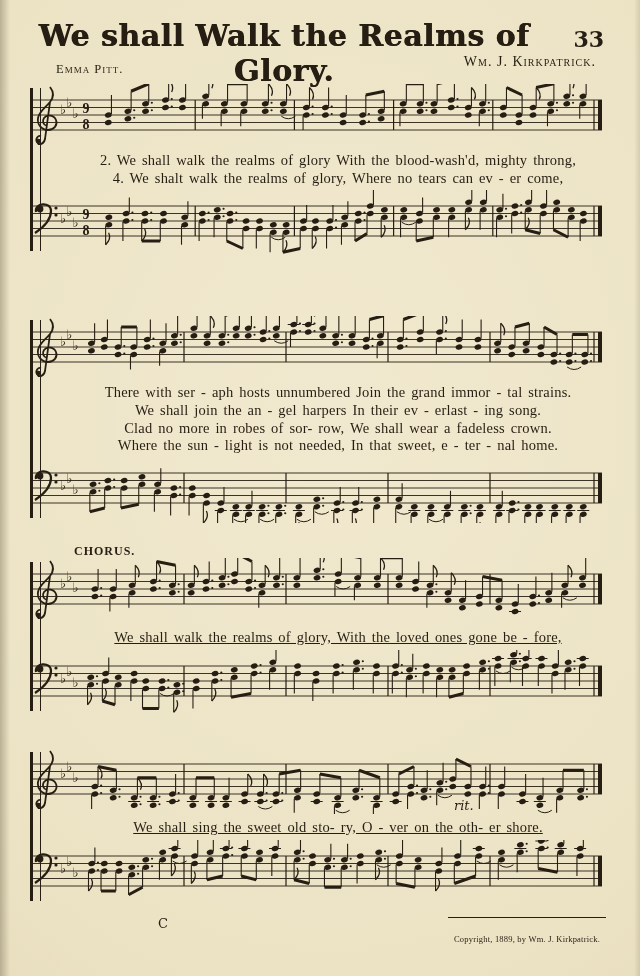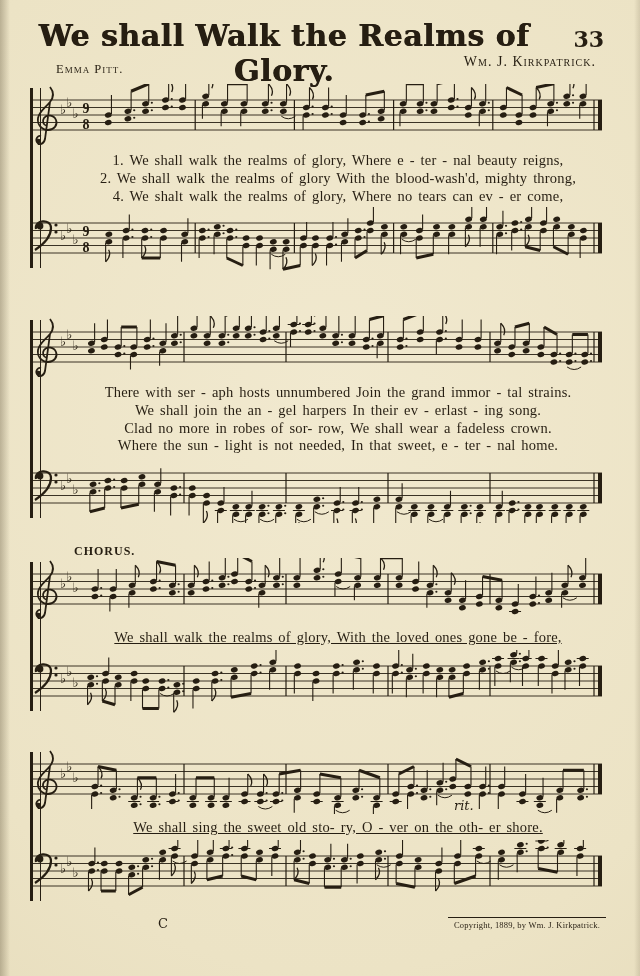--- a/index.html
+++ b/index.html
@@ -28,21 +28,21 @@
   .verses{padding:2px 10px 2px 52px;text-align:center;font-size:14.5px;line-height:17.8px;
         word-spacing:2px;letter-spacing:.2px;}
   .oneline{padding:2px 10px 2px 52px;height:22px;line-height:22px;text-align:center;
         font-size:14.5px;word-spacing:2px;letter-spacing:.2px;text-decoration:underline;}
 
   .chorus-label{position:absolute;top:-14px;left:44px;font-weight:bold;font-size:12px;letter-spacing:1px;}
   .rit{position:absolute;top:50px;left:424px;font-style:italic;font-size:13px;font-family:"DejaVu Serif",serif;}
 
   .catchword{position:absolute;top:916px;left:158px;font-size:13px;font-family:"DejaVu Serif",serif;}
   .copyright{position:absolute;top:917px;right:34px;font-size:8.5px;letter-spacing:.2px;
-        border-top:1.2px solid var(--ink);padding:2px 6px 0 6px;}
+        border-top:1.2px solid var(--ink);padding:16px 6px 0 6px;}
 </style>
 </head>
 <body>
 
 <div class="page">
 
   <div class="title-row">
     <span class="hymn-title">We shall Walk the Realms of Glory.</span>
   </div>
   <span class="page-num">33</span>
@@ -195,21 +195,20 @@
         <circle cx="543.0456987258978" cy="11.25" r="1.1" fill="#261e12"></circle>
         <circle cx="543.0456987258978" cy="18.75" r="1.1" fill="#261e12"></circle>
         <line x1="539.9456987258978" y1="11.25" x2="539.9456987258978" y2="-7.75" stroke="#261e12" stroke-width="1.1"></line>
         <path d="M539.9456987258978,-7.75 C543.9456987258978,-3.75 544.9456987258978,0.25 542.9456987258978,4.25" fill="none" stroke="#261e12" stroke-width="1.3"></path>
         <ellipse cx="552.9294357948005" cy="12.25" rx="3.5" ry="2.6" fill="#261e12" transform="rotate(-18 552.9294357948005 12.25)"></ellipse>
         <ellipse cx="552.9294357948005" cy="19.75" rx="3.5" ry="2.6" fill="#261e12" transform="rotate(-18 552.9294357948005 19.75)"></ellipse>
         <line x1="556.1294357948005" y1="11.25" x2="556.1294357948005" y2="-7.75" stroke="#261e12" stroke-width="1.1"></line>
         <line x1="549.7294357948005" y1="20.75" x2="549.7294357948005" y2="34.75" stroke="#261e12" stroke-width="1.1"></line>
       </svg>
     <div class="verses">
-      <div>1. We shall walk the realms of glory, Where e - ter - nal beauty reigns,</div>
       <div>2. We shall walk the realms of glory With the blood-wash'd, mighty throng,</div>
       <div>4. We shalt walk the realms of glory, Where no tears can ev - er come,</div>
     </div>
     <svg class="staff" viewBox="0 0 574 66">
         <line x1="2" y1="16" x2="572" y2="16" stroke="#261e12" stroke-width="0.9"></line>
         <line x1="2" y1="23.5" x2="572" y2="23.5" stroke="#261e12" stroke-width="0.9"></line>
         <line x1="2" y1="31" x2="572" y2="31" stroke="#261e12" stroke-width="0.9"></line>
         <line x1="2" y1="38.5" x2="572" y2="38.5" stroke="#261e12" stroke-width="0.9"></line>
         <line x1="2" y1="46" x2="572" y2="46" stroke="#261e12" stroke-width="0.9"></line>
         <circle cx="10" cy="19" r="3.4" fill="#261e12"></circle>

